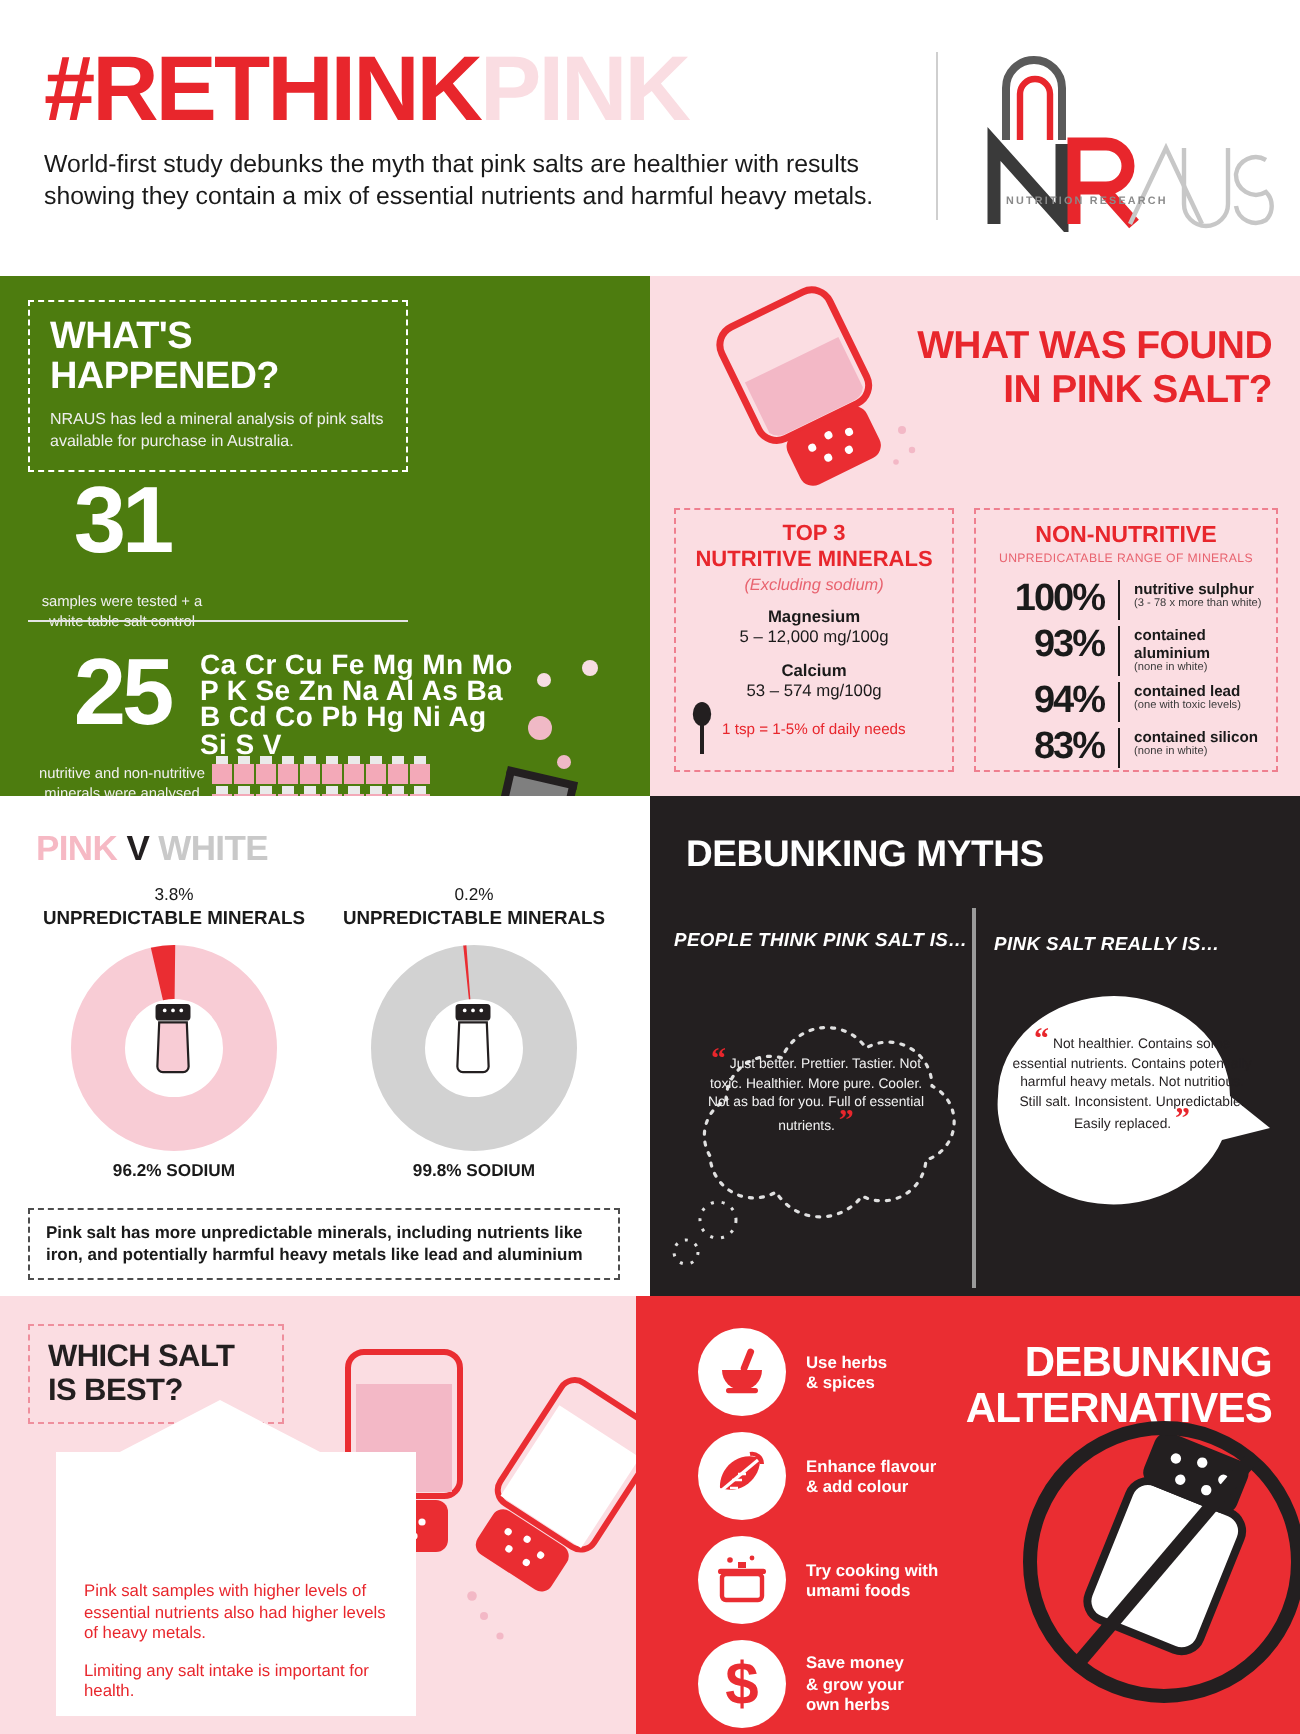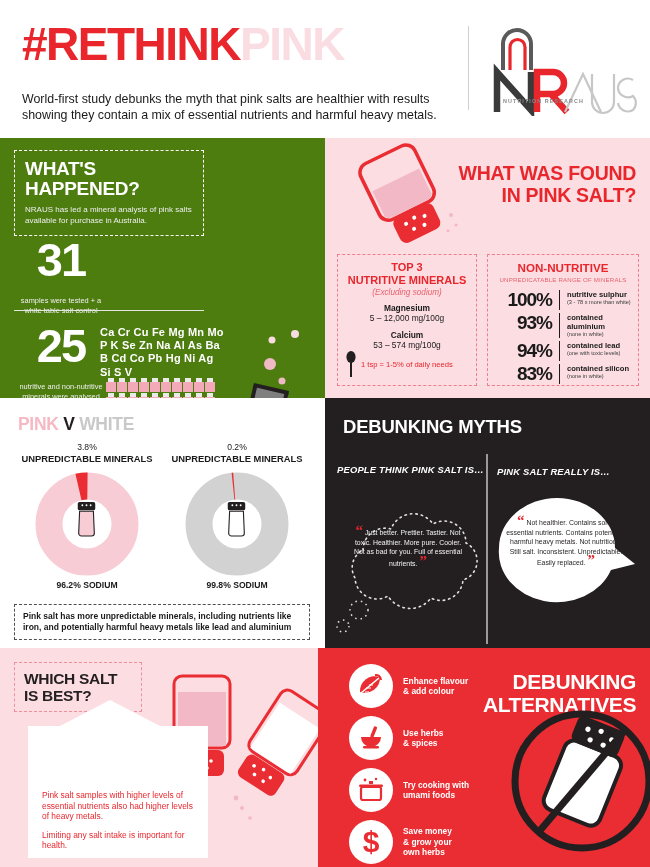--- a/index.html
+++ b/index.html
@@ -5,21 +5,21 @@
   html,body{margin:0;padding:0;background:#fff;}
   body{width:650px;height:867px;font-family:"Liberation Sans",sans-serif;overflow:hidden;position:relative;}
   .page{position:relative;width:650px;height:867px;overflow:hidden;background:#ffffff;}
 
   
   .header{position:absolute;left:0;top:0;width:650px;height:160px;background:#fff;}
   .hdr-inner{position:absolute;left:22px;top:18px;width:440px;}
   .hash-title{font-size:46px;font-weight:bold;letter-spacing:-1.5px;line-height:52px;margin:0;font-family:"Liberation Sans",sans-serif;}
   .hash-title .rethink{color:#e8262c;}
   .hash-title .pink{color:#fadde2;}
-  .hdr-sub{font-size:12.4px;line-height:15.5px;color:#1a1a1a;margin-top:22px;font-weight:400;}
+  .hdr-sub{font-size:12.4px;line-height:15.5px;color:#1a1a1a;margin-top:5px;font-weight:400;}
   .hdr-rule{position:absolute;left:468px;top:26px;width:1px;height:84px;background:#cfcfcf;}
 
   
   .logo{position:absolute;left:487px;top:24px;width:150px;height:92px;}
   .logo svg{display:block;}
   .logo-caption{position:absolute;left:16px;top:74px;font-size:5.4px;letter-spacing:1.1px;color:#8a8a8a;font-weight:bold;}
 
   
   .panel{position:absolute;box-sizing:border-box;}
   .p-grey{left:0;top:138px;width:325px;height:260px;background:#4d7c0f;}
@@ -35,21 +35,21 @@
   .dash-box{border:1px dashed #ffffff;box-sizing:border-box;}
   .wh-box{position:absolute;left:14px;top:12px;width:190px;padding:8px 10px 9px 10px;}
   .wh-title{color:#fff;font-size:19px;font-weight:bold;line-height:20px;letter-spacing:-.3px;}
   .wh-desc{color:#efefef;font-size:8px;line-height:10.5px;margin-top:6px;}
 
   .bignum{color:#fff;font-weight:bold;font-size:47px;line-height:44px;letter-spacing:-2px;}
   .bigcap{color:#f0f0f0;font-size:7.4px;line-height:9.5px;margin-top:14px;text-align:center;}
   .stat31{position:absolute;left:16px;top:100px;width:90px;text-align:center;}
   .stat25{position:absolute;left:16px;top:186px;width:90px;text-align:center;}
   .divider-line{position:absolute;left:14px;top:172px;width:190px;height:1px;background:#e4e4e4;}
-  .elements{position:absolute;left:100px;top:188px;color:#fff;font-size:11px;font-weight:bold;line-height:13.2px;letter-spacing:.2px;}
+  .elements{position:absolute;left:100px;top:188px;color:#fff;font-size:14px;font-weight:bold;line-height:13.2px;letter-spacing:.2px;}
 
   
   .shaker-grid{position:absolute;left:106px;top:240px;width:116px;}
   .sgrid{display:flex;flex-wrap:wrap;width:114px;gap:1px;}
   .mini{width:10px;height:14px;position:relative;}
   .mini .cap{position:absolute;left:2px;top:0;width:6px;height:4px;background:#eaeaea;}
   .mini .bod{position:absolute;left:0;top:4px;width:10px;height:10px;background:#f3a9b8;}
   .mini.w .bod{background:#ffffff;}
   .mini.w .cap{background:#eaeaea;}
   .plusrow{position:absolute;left:106px;top:302px;display:flex;align-items:center;gap:3px;}
@@ -590,40 +590,40 @@
   <div class="panel p-red">
     <div class="ha-title">
       <div>DEBUNKING</div>
       <div>ALTERNATIVES</div>
     </div>
 
     <div class="ha-list">
       <div class="ha-item">
         <div class="ha-ico">
           <svg width="28" height="28" viewBox="0 0 28 28">
+            <path d="M4 13 L24 13 A10 10 0 0 1 4 13 Z" fill="#ea2d32"></path>
+            <rect x="15" y="2" width="3.4" height="12" rx="1.6" fill="#ea2d32" transform="rotate(22 16.7 8)"></rect>
+            <rect x="6" y="22" width="16" height="2.6" rx="1.3" fill="#ea2d32"></rect>
+          </svg>
+        </div>
+        <div class="ha-lbl" style="white-space:pre-line">Use herbs
+&amp; spices</div>
+      </div>
+
+      <div class="ha-item">
+        <div class="ha-ico">
+          <svg width="28" height="28" viewBox="0 0 28 28">
             <path d="M3 20 A15 15 0 0 1 23 5 A15 15 0 0 1 3 20 Z" fill="#ea2d32"></path>
             <path d="M4 21 L22 6" stroke="#fff" stroke-width="1.6" fill="none"></path>
             <path d="M9 16 L14 16 M12 13 L16 13 M8 20 L12 20" stroke="#fff" stroke-width="1.2"></path>
             <path d="M18 3 A5 5 0 0 1 24 8" stroke="#ea2d32" stroke-width="2" fill="none"></path>
           </svg>
         </div>
         <div class="ha-lbl" style="white-space:pre-line">Enhance flavour
 &amp; add colour</div>
-      </div>
-
-      <div class="ha-item">
-        <div class="ha-ico">
-          <svg width="28" height="28" viewBox="0 0 28 28">
-            <path d="M4 13 L24 13 A10 10 0 0 1 4 13 Z" fill="#ea2d32"></path>
-            <rect x="15" y="2" width="3.4" height="12" rx="1.6" fill="#ea2d32" transform="rotate(22 16.7 8)"></rect>
-            <rect x="6" y="22" width="16" height="2.6" rx="1.3" fill="#ea2d32"></rect>
-          </svg>
-        </div>
-        <div class="ha-lbl" style="white-space:pre-line">Use herbs
-&amp; spices</div>
       </div>
 
       <div class="ha-item">
         <div class="ha-ico">
           <svg width="28" height="28" viewBox="0 0 28 28">
             <rect x="4" y="11" width="20" height="13" rx="2" fill="none" stroke="#ea2d32" stroke-width="2.2"></rect>
             <rect x="2" y="8.4" width="24" height="2.6" rx="1.3" fill="#ea2d32"></rect>
             <rect x="12" y="5" width="4" height="3" fill="#ea2d32"></rect>
             <circle cx="8" cy="4" r="1.4" fill="#ea2d32"></circle>
             <circle cx="19" cy="3" r="1.2" fill="#ea2d32"></circle>

